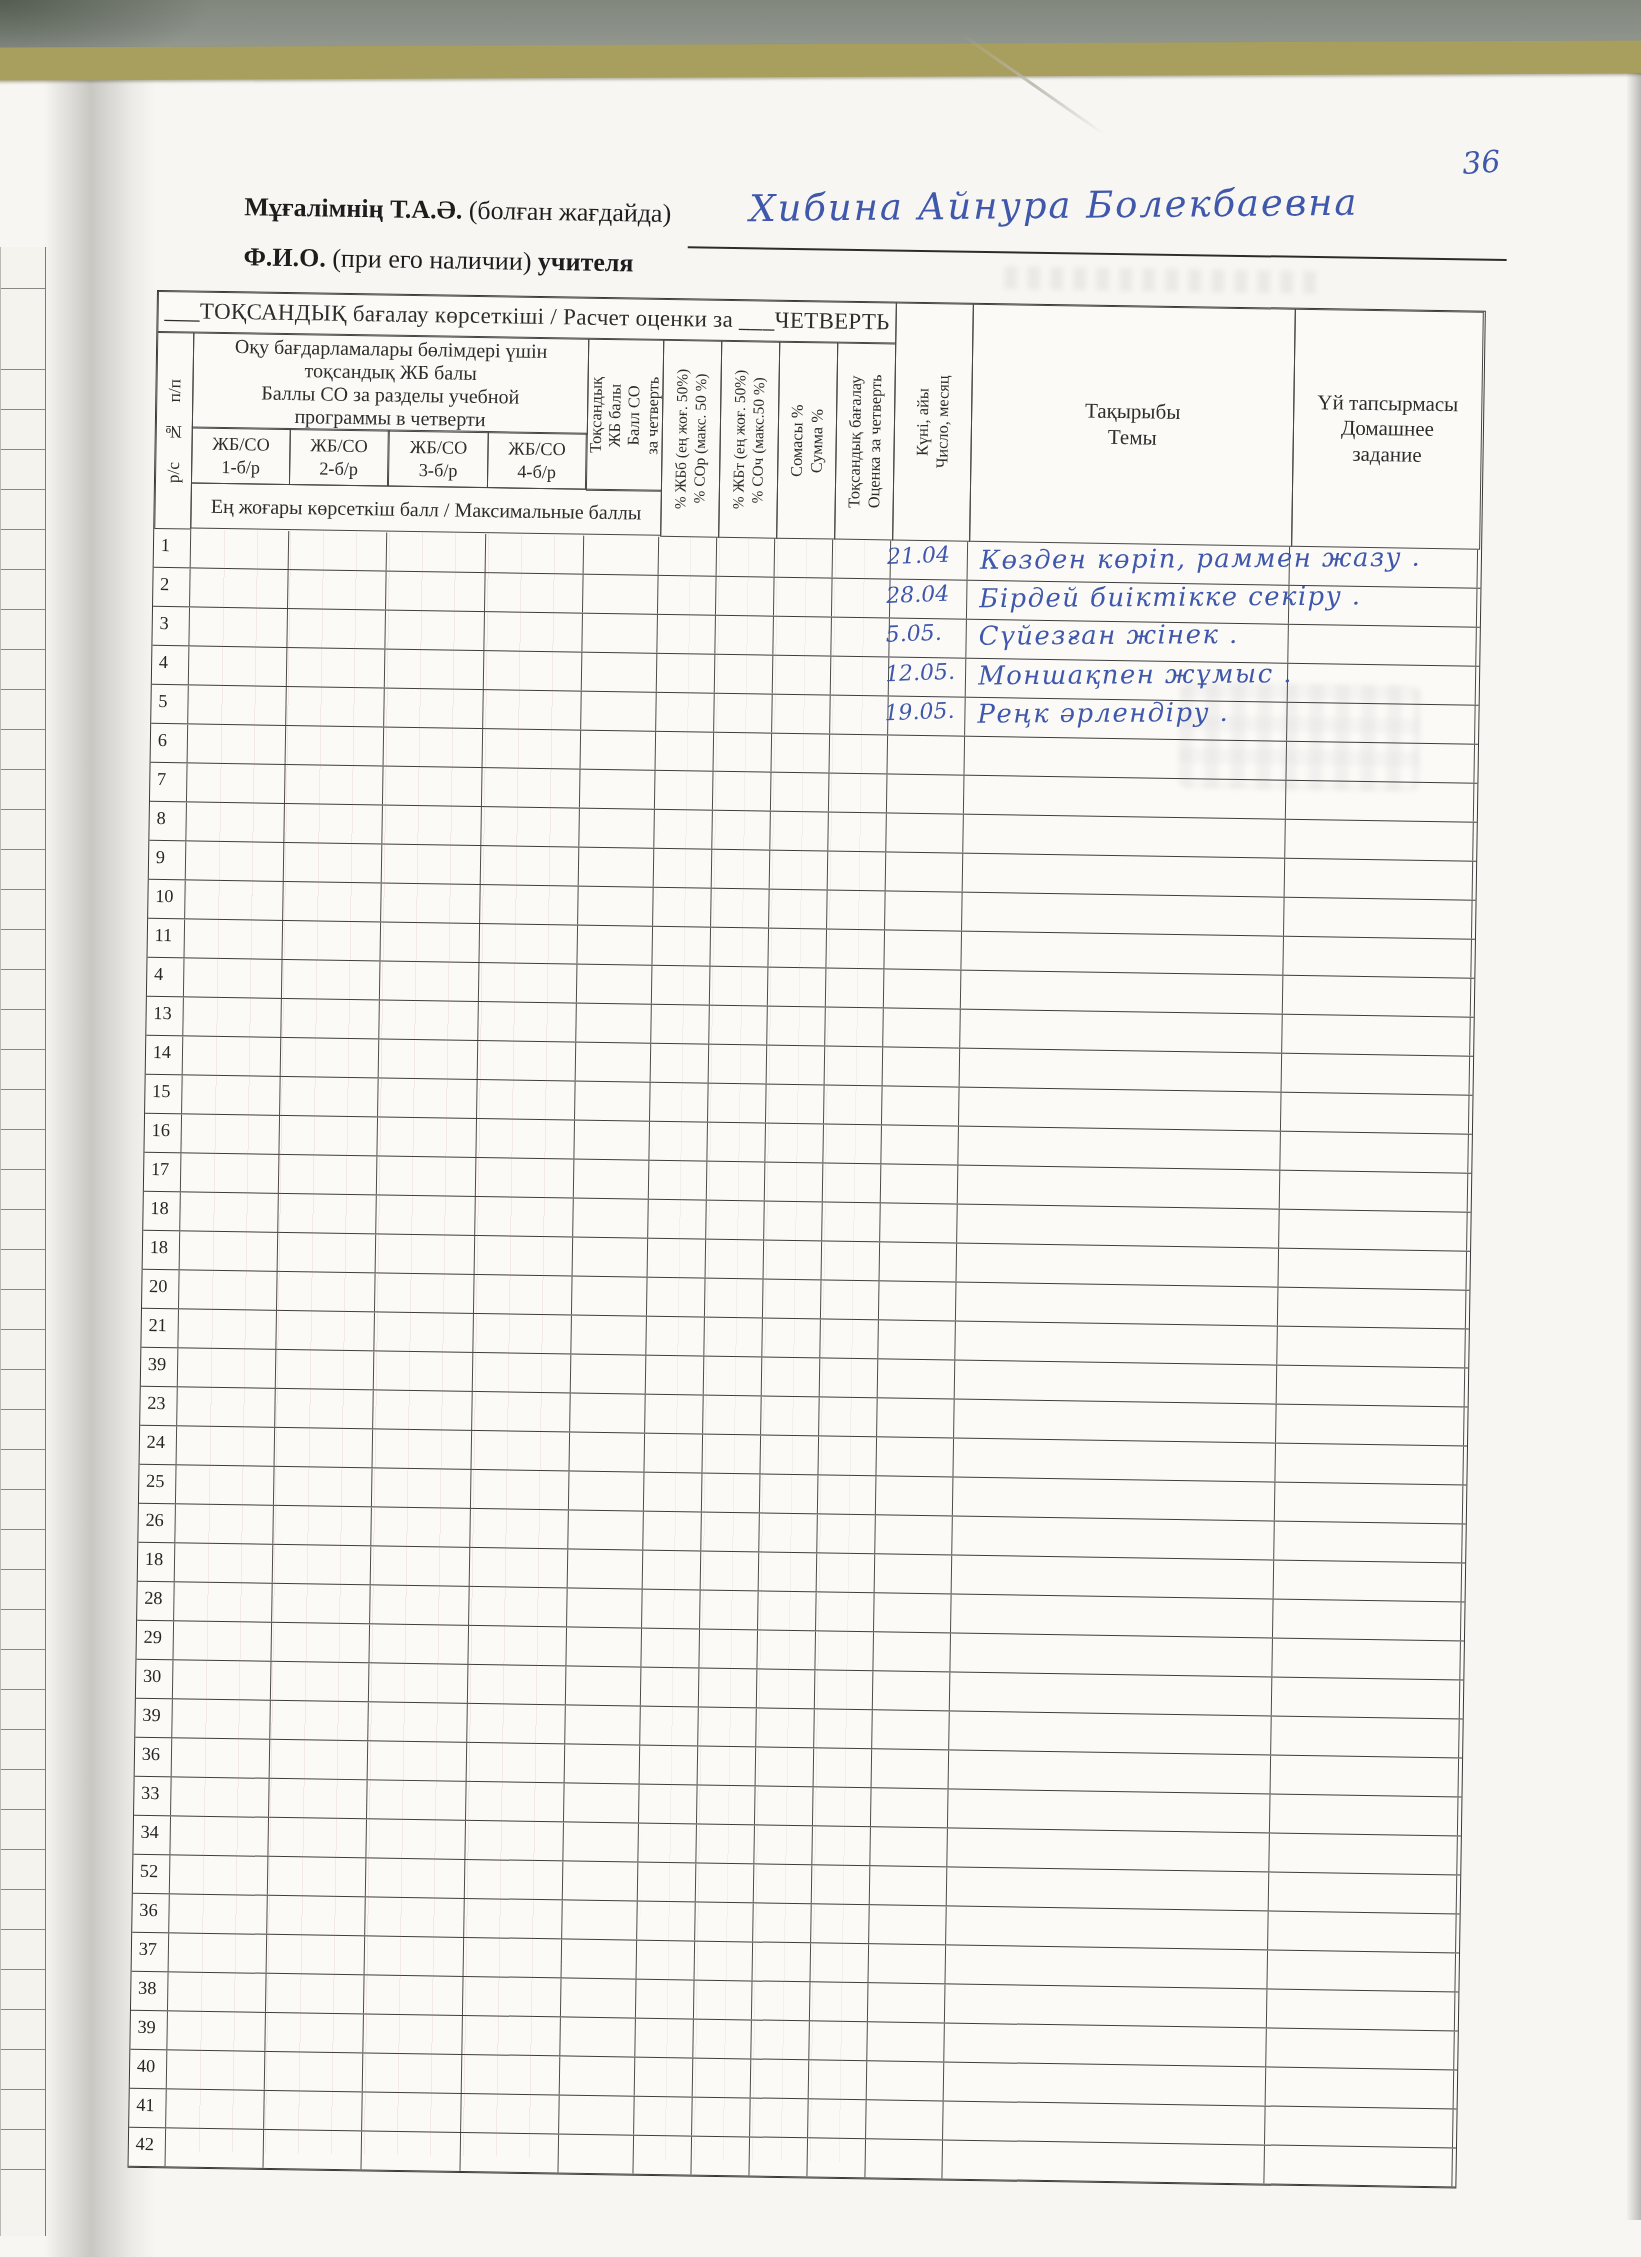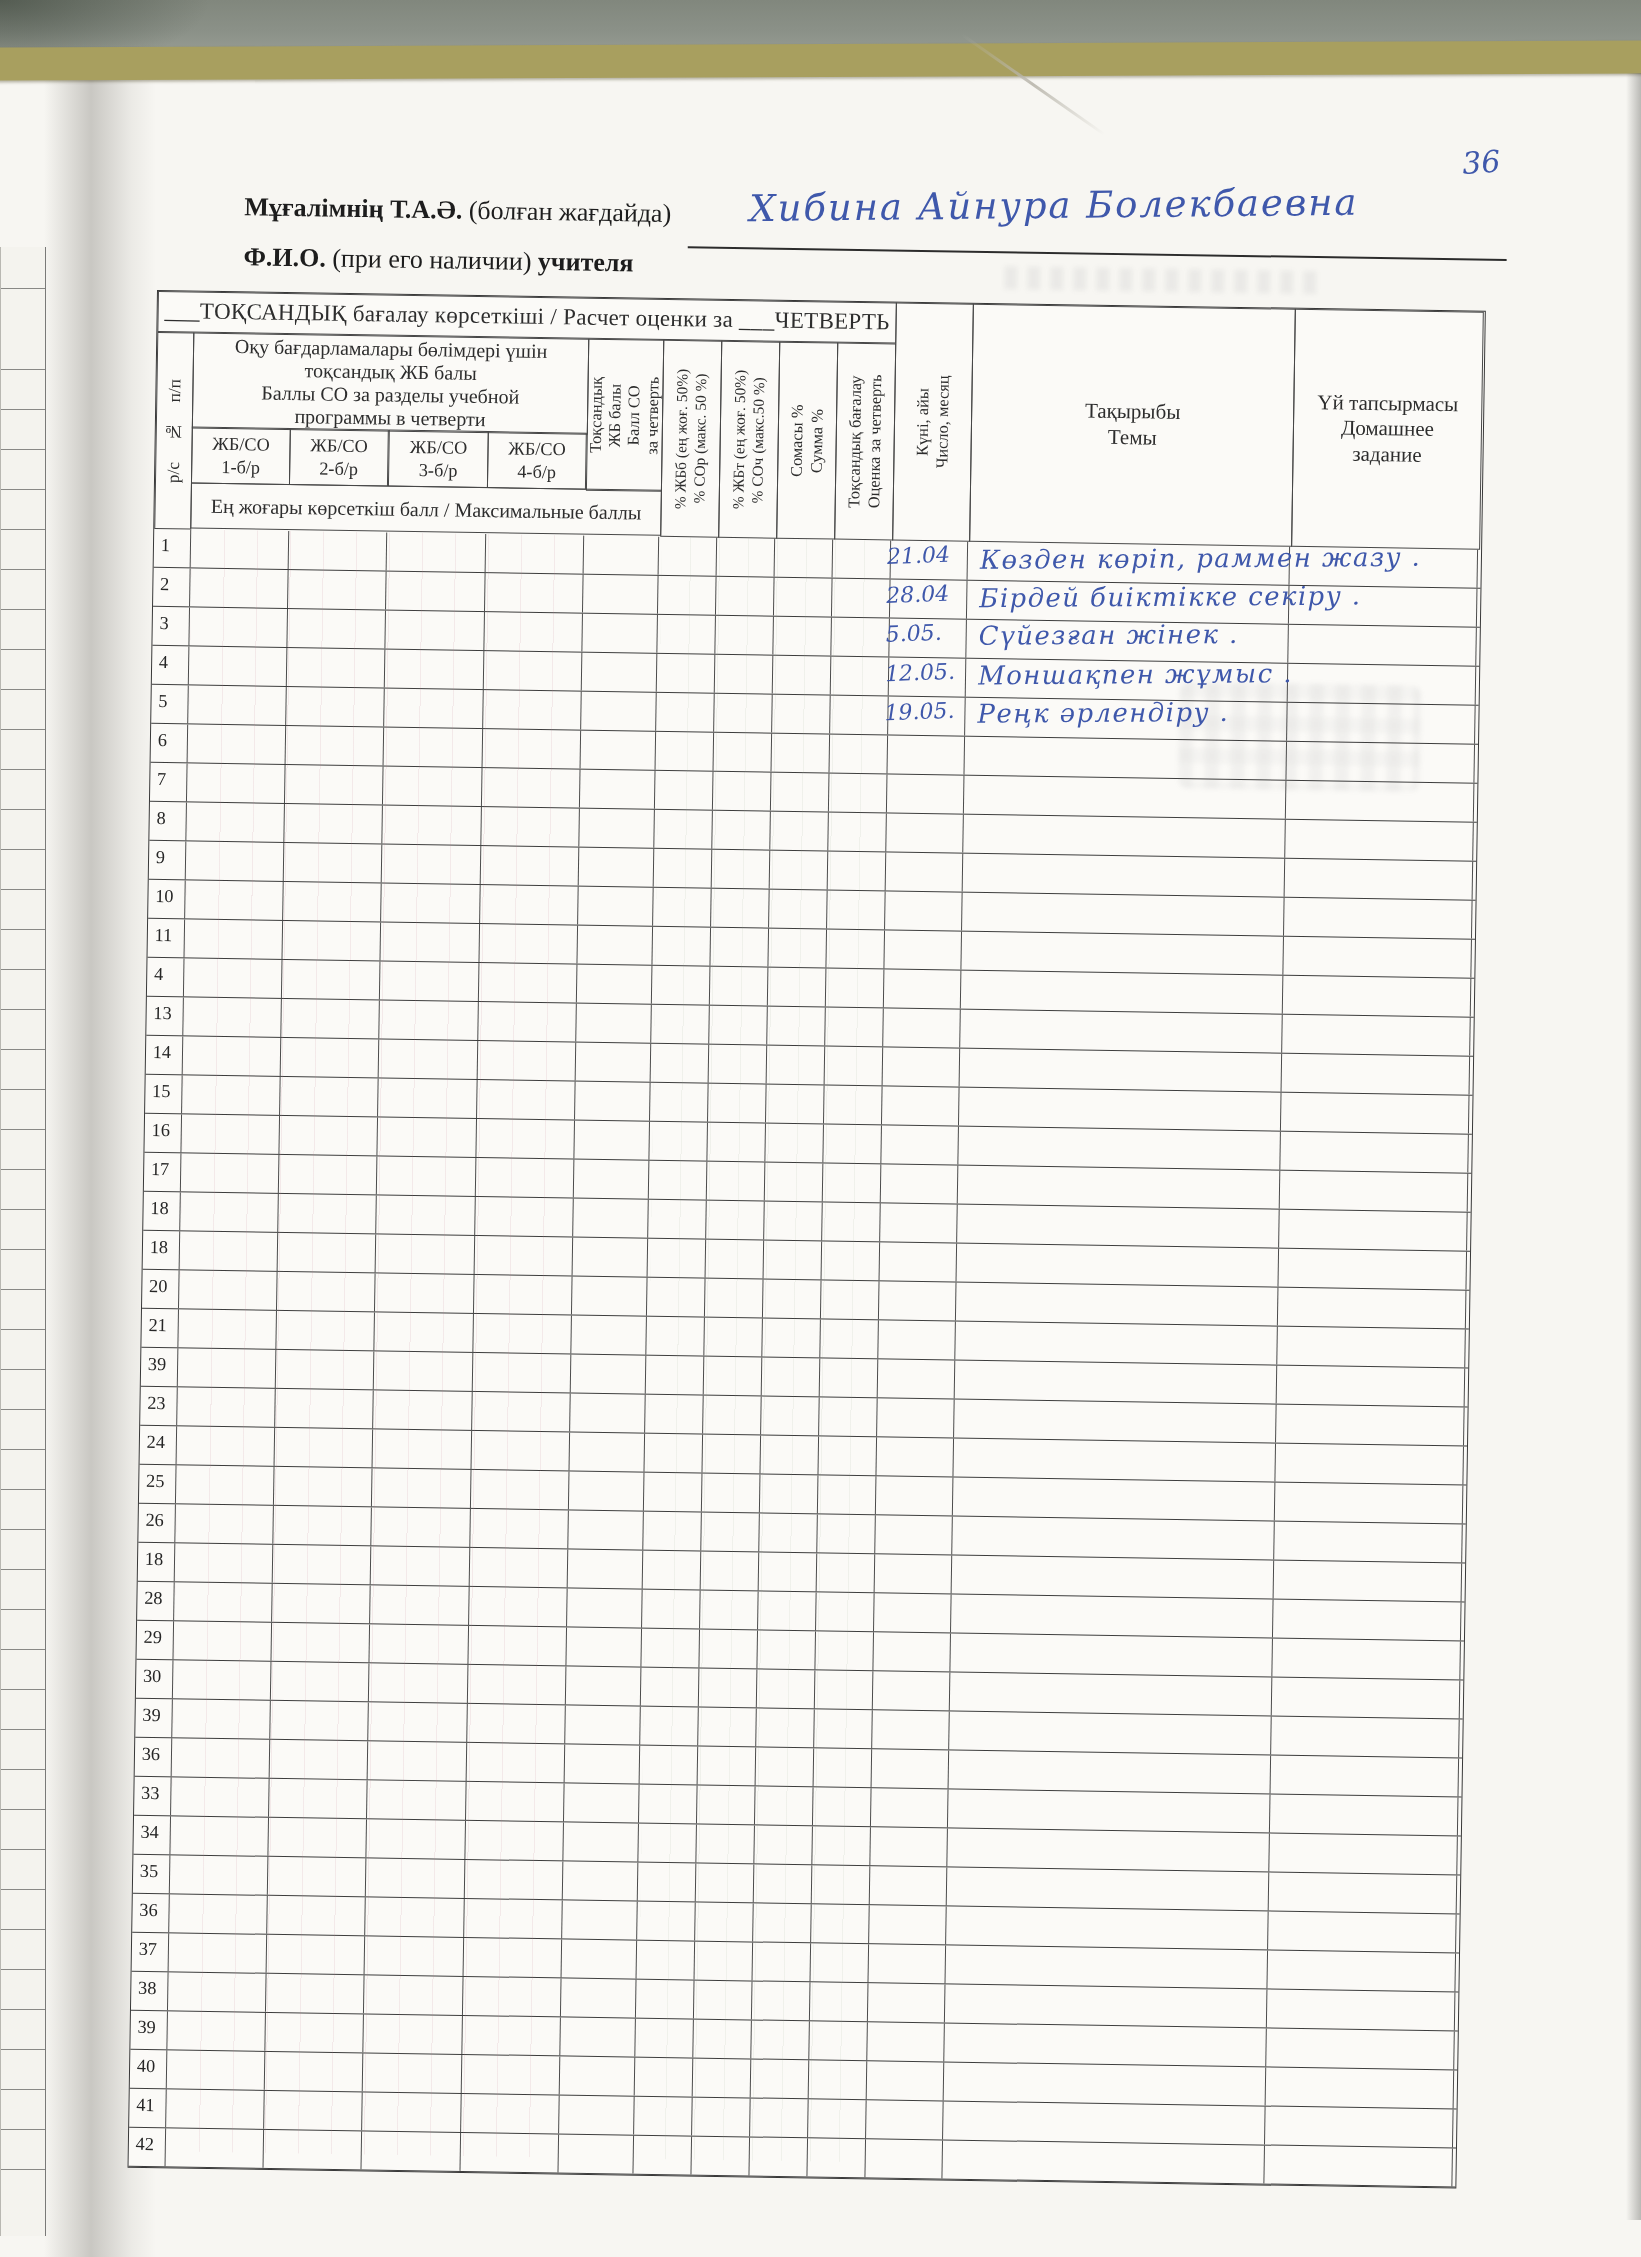--- a/index.html
+++ b/index.html
@@ -673,21 +673,21 @@
             <div class="td"></div>
             <div class="td"></div>
             <div class="td"></div>
             <div class="td"></div>
             <div class="td"></div>
             <div class="td"></div>
             <div class="td"></div>
             <div class="td"></div>
           </div>
           <div class="trow">
-            <div class="td td-num">35</div>
+            <div class="td td-num">52</div>
             <div class="td"></div>
             <div class="td"></div>
             <div class="td"></div>
             <div class="td"></div>
             <div class="td"></div>
             <div class="td"></div>
             <div class="td"></div>
             <div class="td"></div>
             <div class="td"></div>
             <div class="td"></div>

